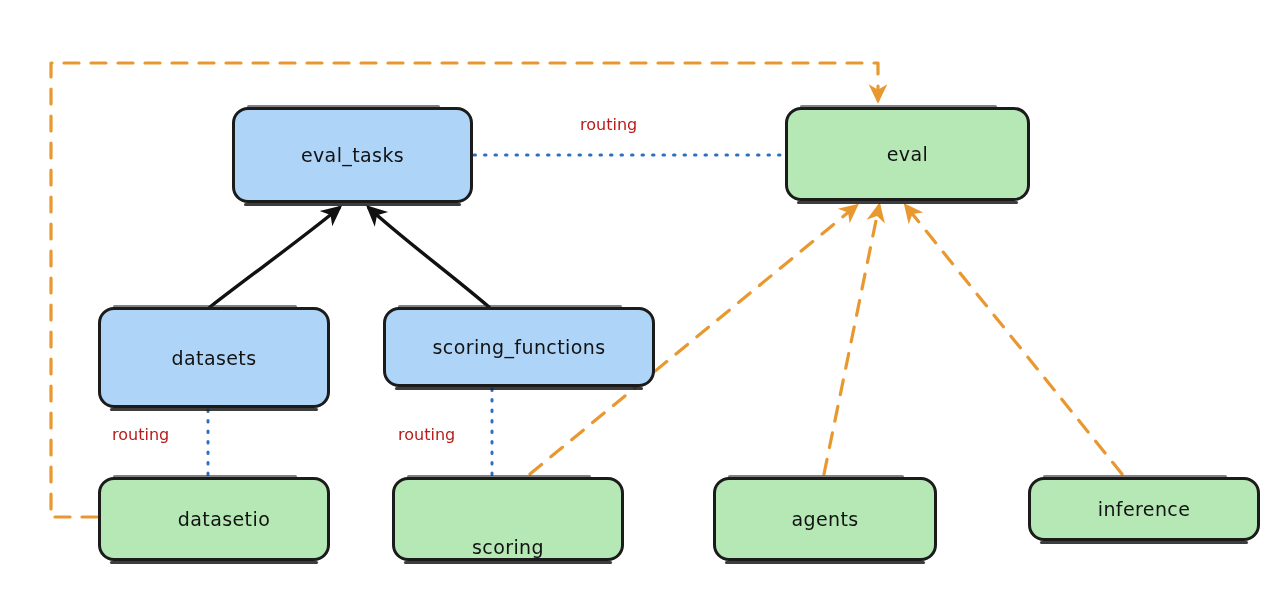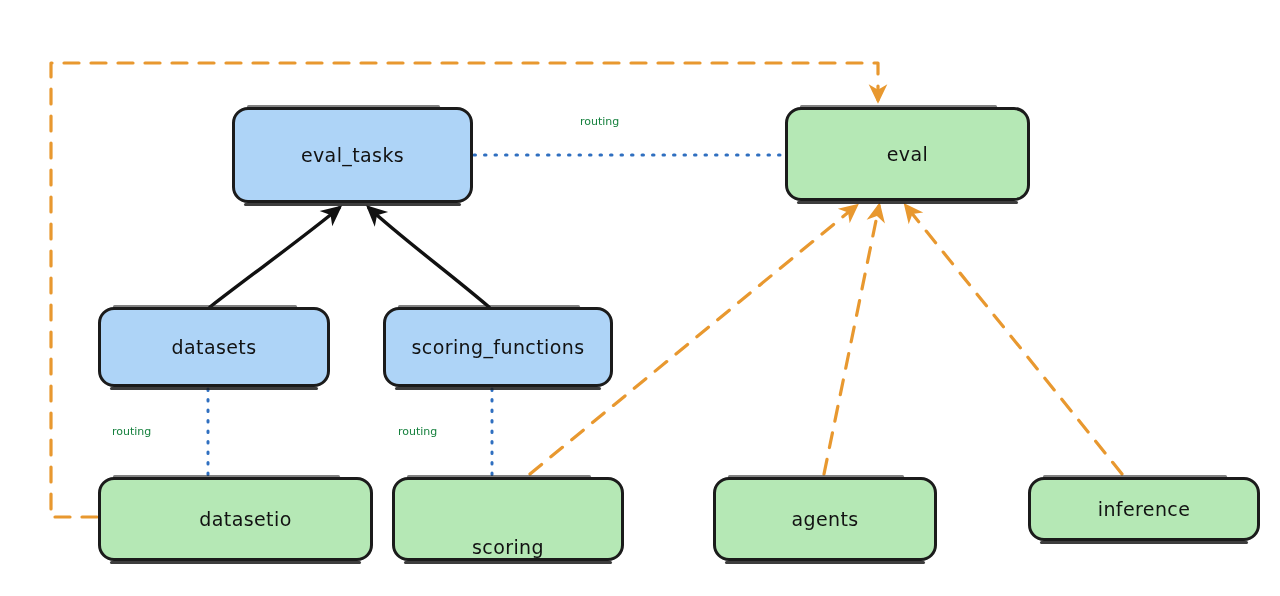--- a/index.html
+++ b/index.html
@@ -47,22 +47,22 @@
   }
   .node.api {
     background: #aed4f7;
   }
   .node.provider {
     background: #b5e8b5;
   }
   .edge-label {
     position: absolute;
     font-family: "DejaVu Sans", sans-serif;
-    font-size: 11px;
-    color: #15803d;
+    font-size: 16px;
+    color: #b91c1c;
     white-space: nowrap;
     z-index: 4;
   }
   
   .node::after {
     content: "";
     position: absolute;
     left: 9px;
     right: 9px;
     bottom: -6px;
@@ -130,29 +130,29 @@
   </svg>
 
   <div class="node api" style="left:232px; top:107px; width:241px; height:96px;">
     <span class="node-label">eval_tasks</span>
   </div>
 
   <div class="node provider" style="left:785px; top:107px; width:245px; height:94px;">
     <span class="node-label">eval</span>
   </div>
 
-  <div class="node api" style="left:98px; top:307px; width:232px; height:80px;">
+  <div class="node api" style="left:98px; top:307px; width:232px; height:101px;">
     <span class="node-label">datasets</span>
   </div>
 
-  <div class="node api" style="left:383px; top:307px; width:230px; height:80px;">
+  <div class="node api" style="left:383px; top:307px; width:272px; height:80px;">
     <span class="node-label">scoring_functions</span>
   </div>
 
-  <div class="node provider" style="left:98px; top:477px; width:275px; height:84px;padding-left:20px;">
+  <div class="node provider" style="left:98px; top:477px; width:232px; height:84px;padding-left:20px;">
     <span class="node-label">datasetio</span>
   </div>
 
   <div class="node provider" style="left:392px; top:477px; width:232px; height:84px;align-items:flex-end;">
     <span class="node-label">scoring</span>
   </div>
 
   <div class="node provider" style="left:713px; top:477px; width:224px; height:84px;">
     <span class="node-label">agents</span>
   </div>

